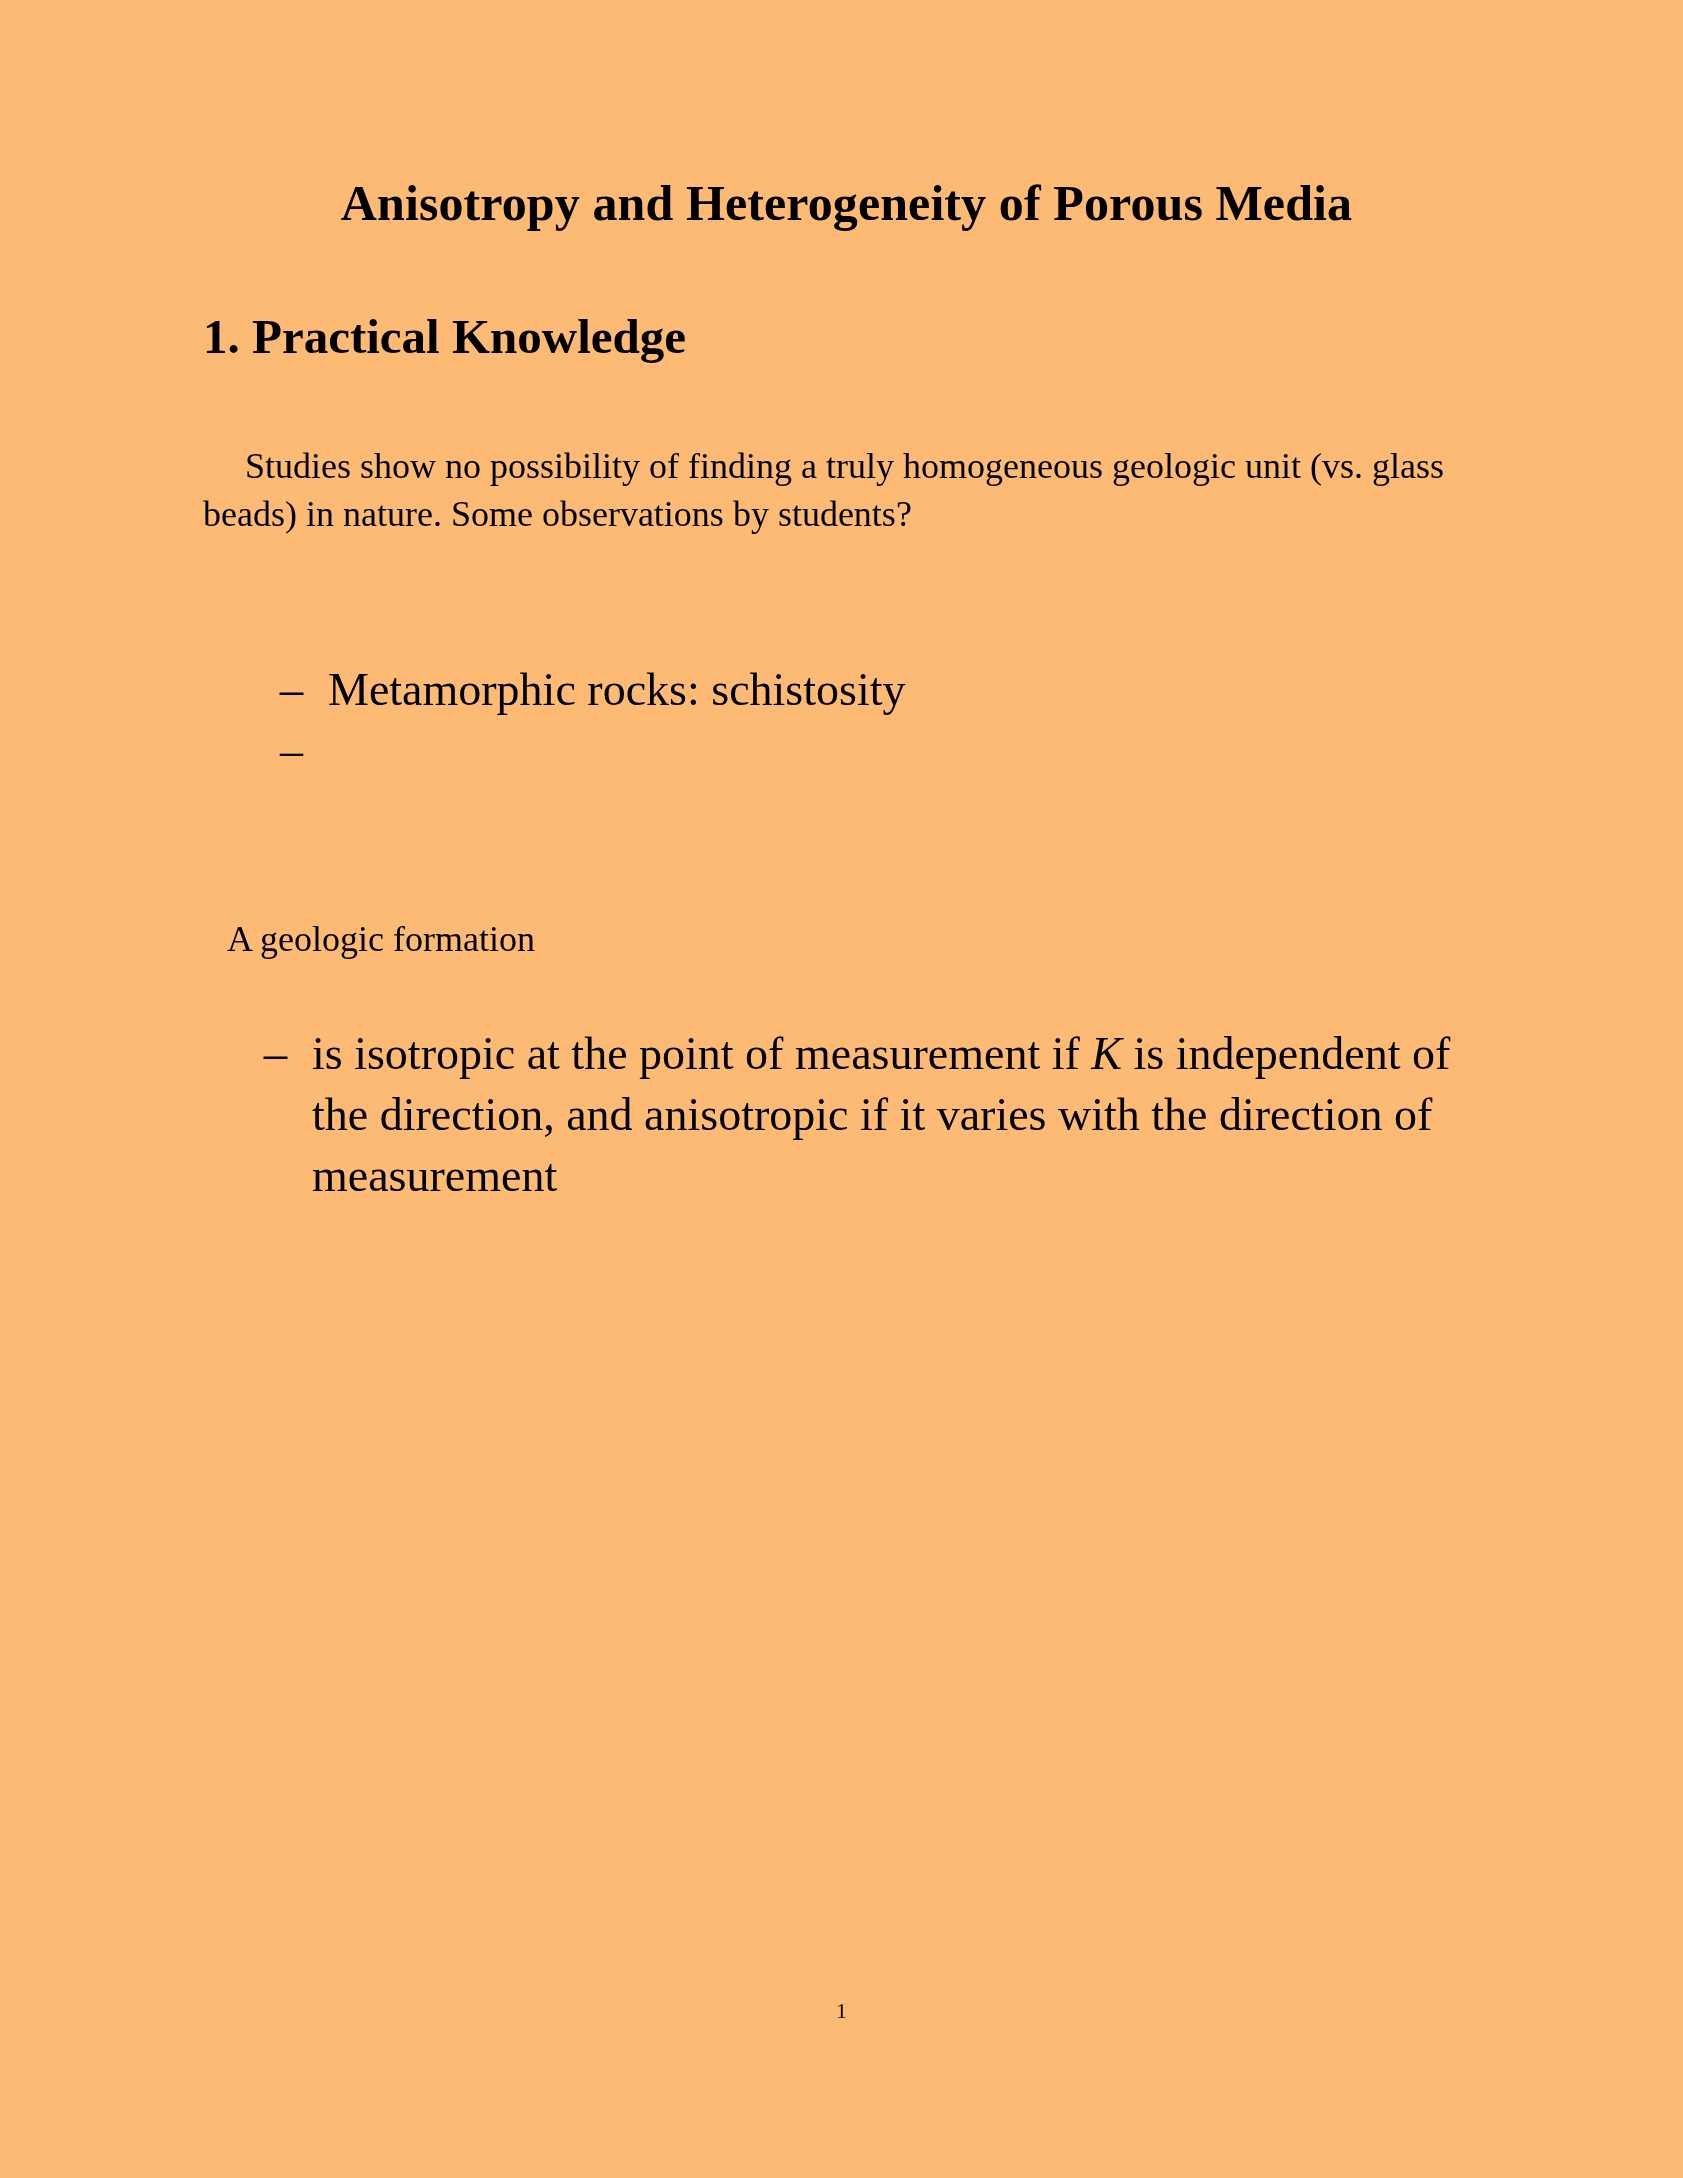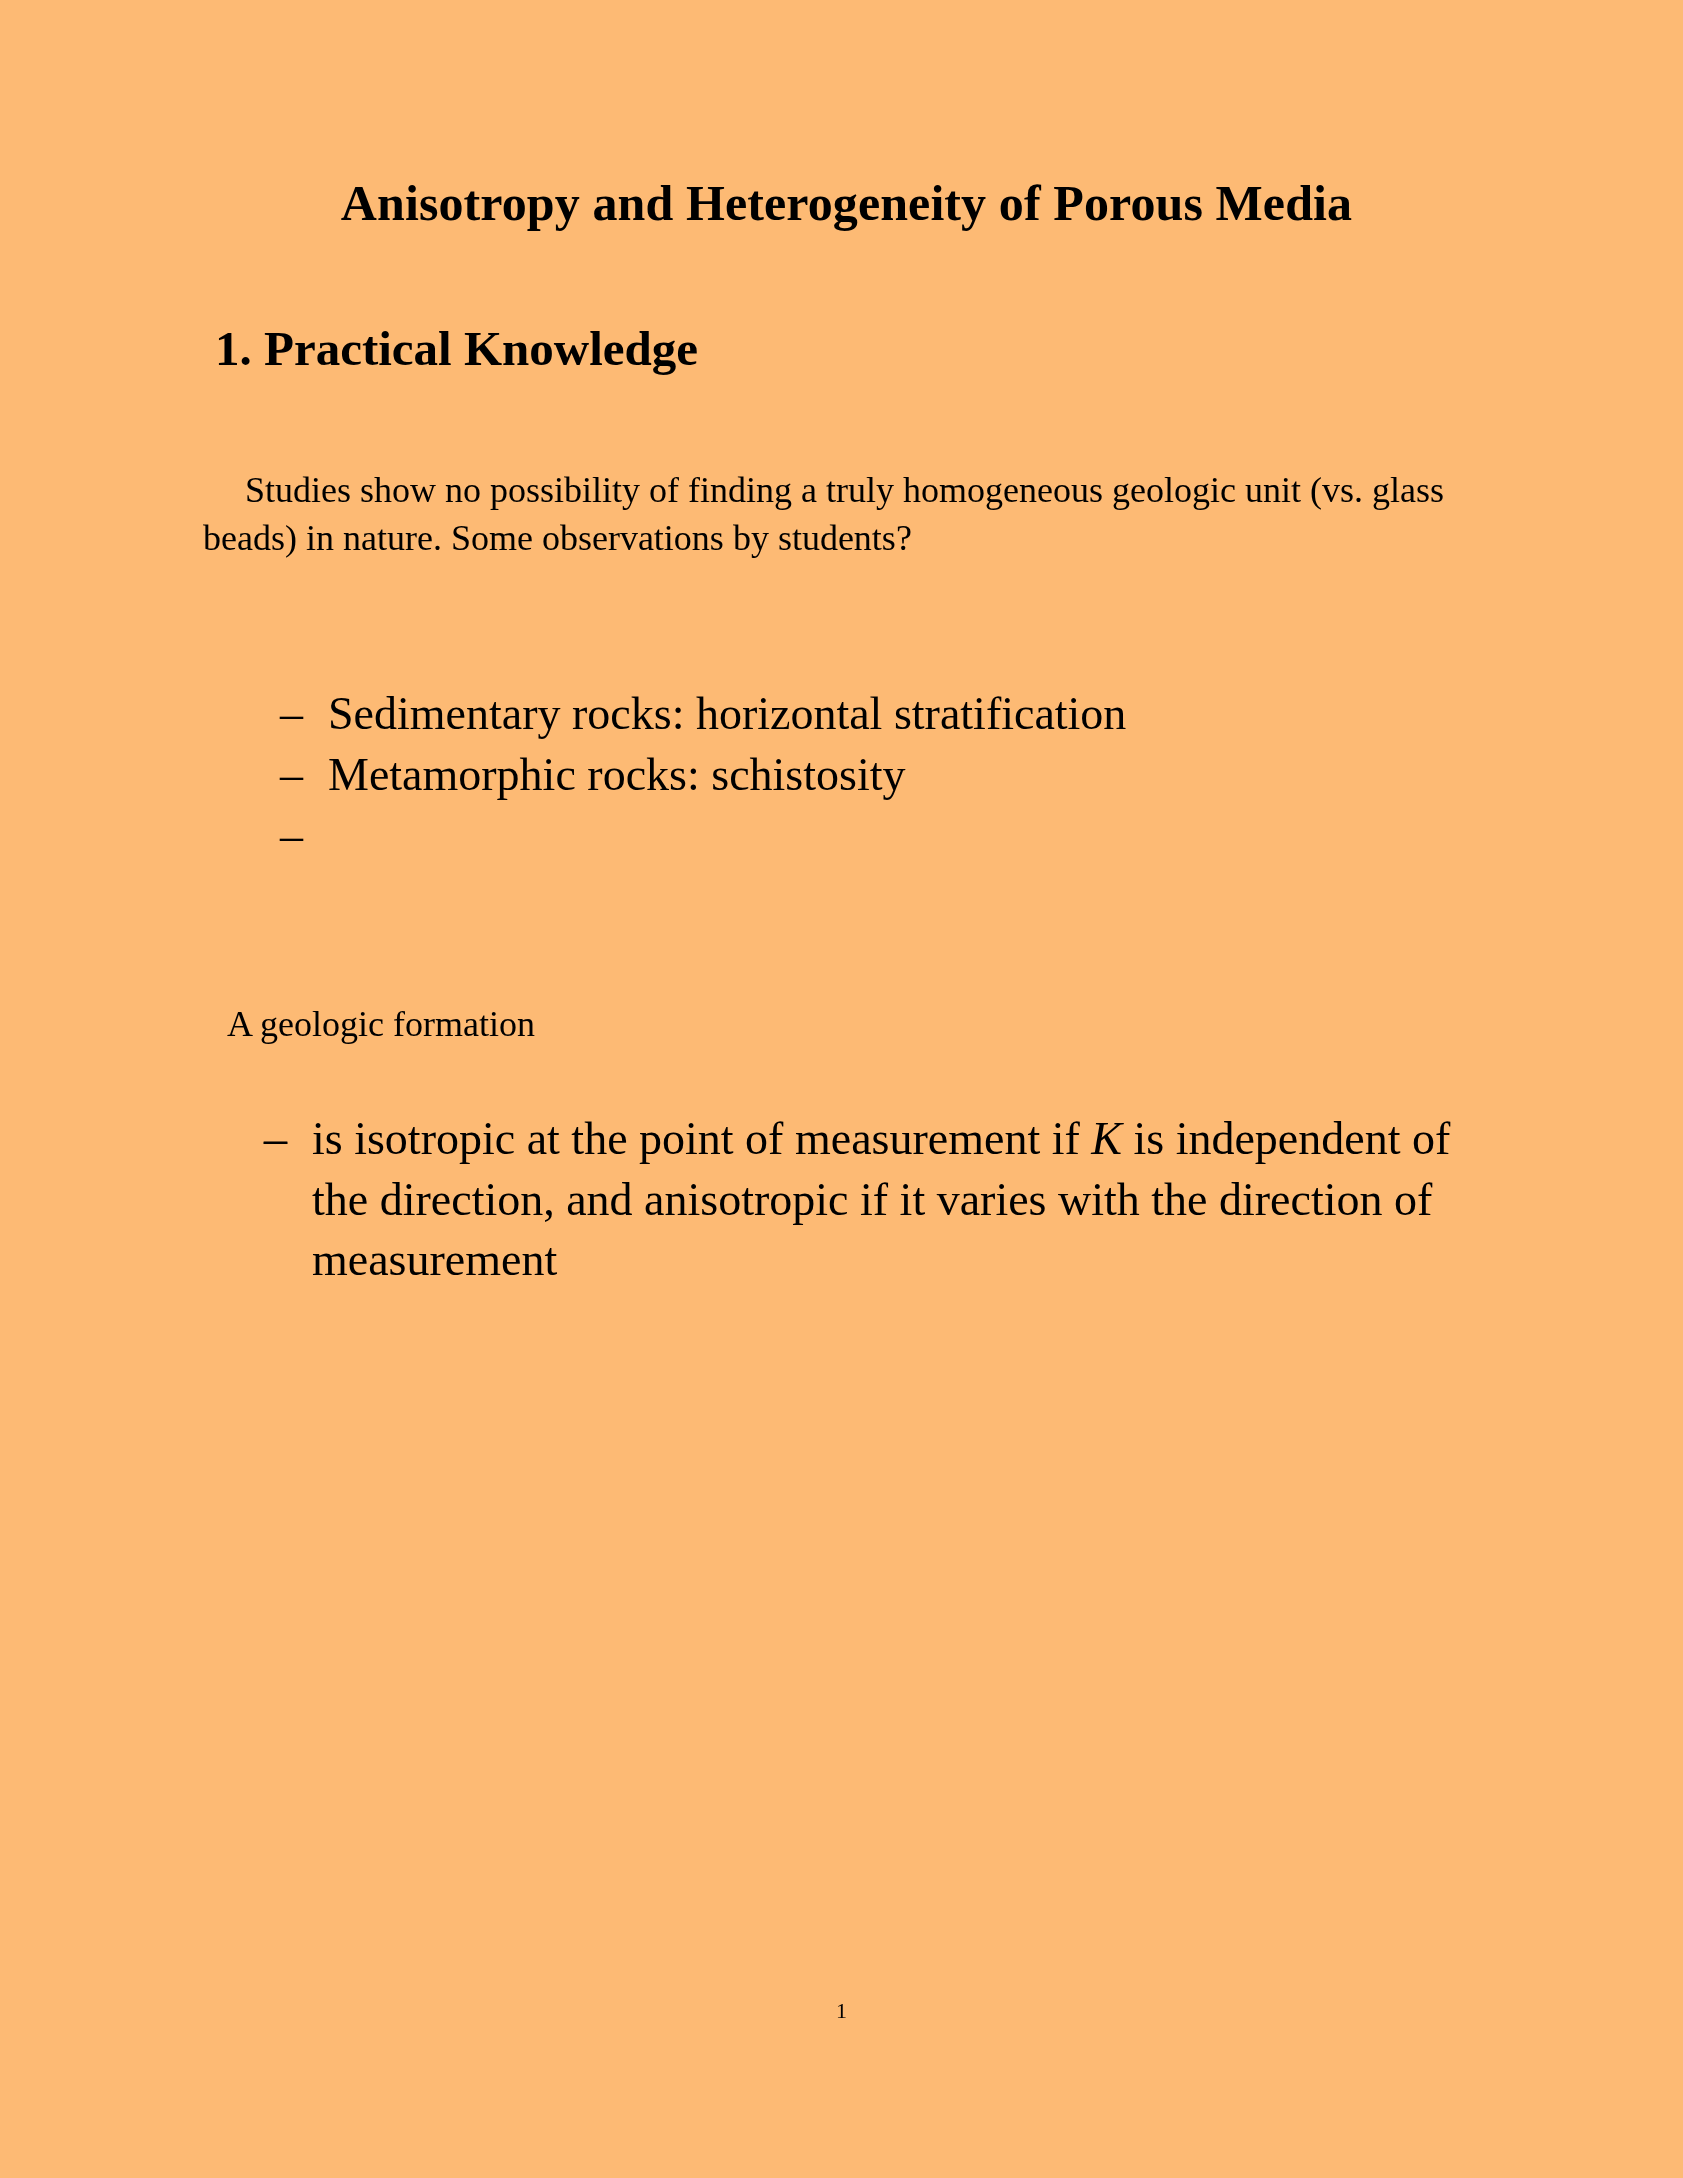--- a/index.html
+++ b/index.html
@@ -30,21 +30,21 @@
     text-align: center;
     line-height: 1.2;
     margin: 0 0 0 0;
     letter-spacing: 0.1px;
   }
 
   .section-heading {
     font-size: 49px;
     font-weight: bold;
     line-height: 1.2;
-    margin: 12px;
+    margin: 0;
     text-indent: 0;
   }
   .section-heading .kvar {
     font-style: italic;
     font-weight: bold;
   }
 
   .body-para {
     font-size: 36px;
     line-height: 1.34;
@@ -117,21 +117,20 @@
     <p class="body-para indent">Studies show no possibility of finding a truly homogeneous geologic unit (vs. glass beads) in nature. Some observations by students?</p>
 
     <div class="spacer-md"></div>
 
 
     <div class="spacer-md"></div>
 
     <ul class="bullet-list lvl1">
       <li class="bullet-item">
         <span class="dash">–</span>
-        <span>Sedimentary rocks: horizontal stratification</span>
       </li>
       <li class="bullet-item">
         <span class="dash">–</span>
         <span>Metamorphic rocks: schistosity</span>
       </li>
       <li class="bullet-item">
         <span class="dash">–</span>
       </li>
     </ul>
 

